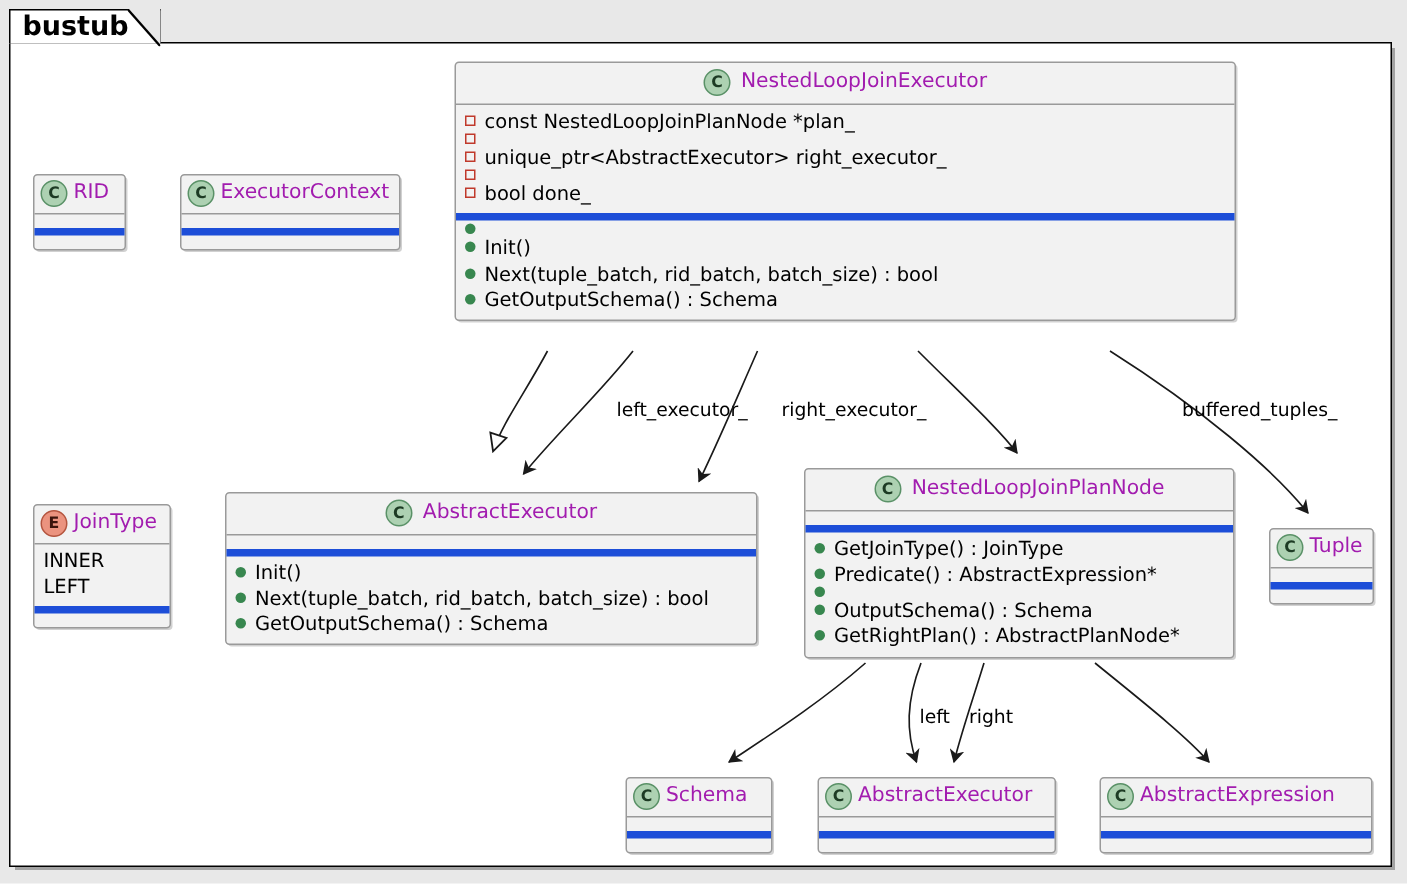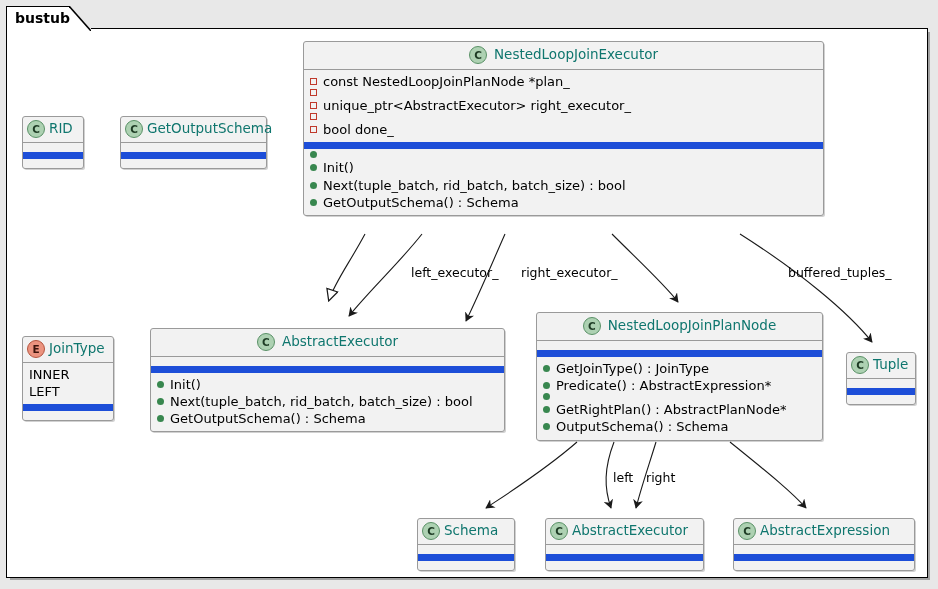--- a/index.html
+++ b/index.html
@@ -30,21 +30,21 @@
     border: 1.5px solid #000000;
     border-bottom: none;
     box-sizing: border-box;
     padding: 0 20px 0 8px;
     display: flex;
     align-items: center;
     z-index: 4;
   }
   .package-tab-label {
     font-weight: bold;
-    font-size: 14px;
+    font-size: 18px;
     color: #000000;
     line-height: 1;
     white-space: nowrap;
   }
   .package-tab-cut {
     position: absolute;
     right: -1px;
     top: -1px;
     width: 22px;
     height: 25px;
@@ -103,21 +103,21 @@
     padding: 4px 8px 5px 8px;
     border-bottom: 1px solid #9a9a9a;
   }
   .uml-title.compact {
     justify-content: flex-start;
     gap: 4px;
     padding: 3px 6px 4px 4px;
   }
   .uml-name {
     font-size: 13.5px;
-    color: #0f766e;
+    color: #a21caf;
     white-space: nowrap;
     line-height: 1.15;
   }
 
   
   .ico {
     width: 16px;
     height: 16px;
     border-radius: 50%;
     display: flex;
@@ -135,21 +135,21 @@
   }
   .ico-enum {
     background: #eb937f;
     border: 1.3px solid #b4553f;
     color: #3b140c;
   }
 
   
   .uml-sec {
     padding: 3px 6px 4px 6px;
-    border-bottom: 7px solid #1d4ed8;
+    border-bottom: 5px solid #1d4ed8;
   }
   .uml-sec:last-child { border-bottom: none; }
   .uml-sec.empty {
     height: 9px;
     padding: 0;
   }
   .uml-row {
     display: flex;
     align-items: baseline;
     gap: 6px;
@@ -249,21 +249,21 @@
       <span class="ico ico-class">C</span>
       <span class="uml-name">RID</span>
     </div>
     <div class="uml-sec empty"></div>
     <div class="uml-sec empty"></div>
   </div>
 
   <div class="uml" id="box-executorcontext">
     <div class="uml-title compact">
       <span class="ico ico-class">C</span>
-      <span class="uml-name">GetOutputSchema</span>
+      <span class="uml-name">ExecutorContext</span>
     </div>
     <div class="uml-sec empty"></div>
     <div class="uml-sec empty"></div>
   </div>
 
   <div class="uml" id="box-nlje">
     <div class="uml-title">
       <span class="ico ico-class">C</span>
       <span class="uml-name">NestedLoopJoinExecutor</span>
     </div>
@@ -357,26 +357,26 @@
       </div>
       <div class="uml-row">
         <span class="vis vis-public"></span>
         <span class="uml-row-text">Predicate() : AbstractExpression*</span>
       </div>
       <div class="uml-row">
         <span class="vis vis-public"></span>
       </div>
       <div class="uml-row">
         <span class="vis vis-public"></span>
+        <span class="uml-row-text">OutputSchema() : Schema</span>
+      </div>
+      <div class="uml-row">
+        <span class="vis vis-public"></span>
         <span class="uml-row-text">GetRightPlan() : AbstractPlanNode*</span>
       </div>
-      <div class="uml-row">
-        <span class="vis vis-public"></span>
-        <span class="uml-row-text">OutputSchema() : Schema</span>
-      </div>
     </div>
   </div>
 
   <div class="uml" id="box-tuple">
     <div class="uml-title compact">
       <span class="ico ico-class">C</span>
       <span class="uml-name">Tuple</span>
     </div>
     <div class="uml-sec empty"></div>
     <div class="uml-sec empty"></div>

